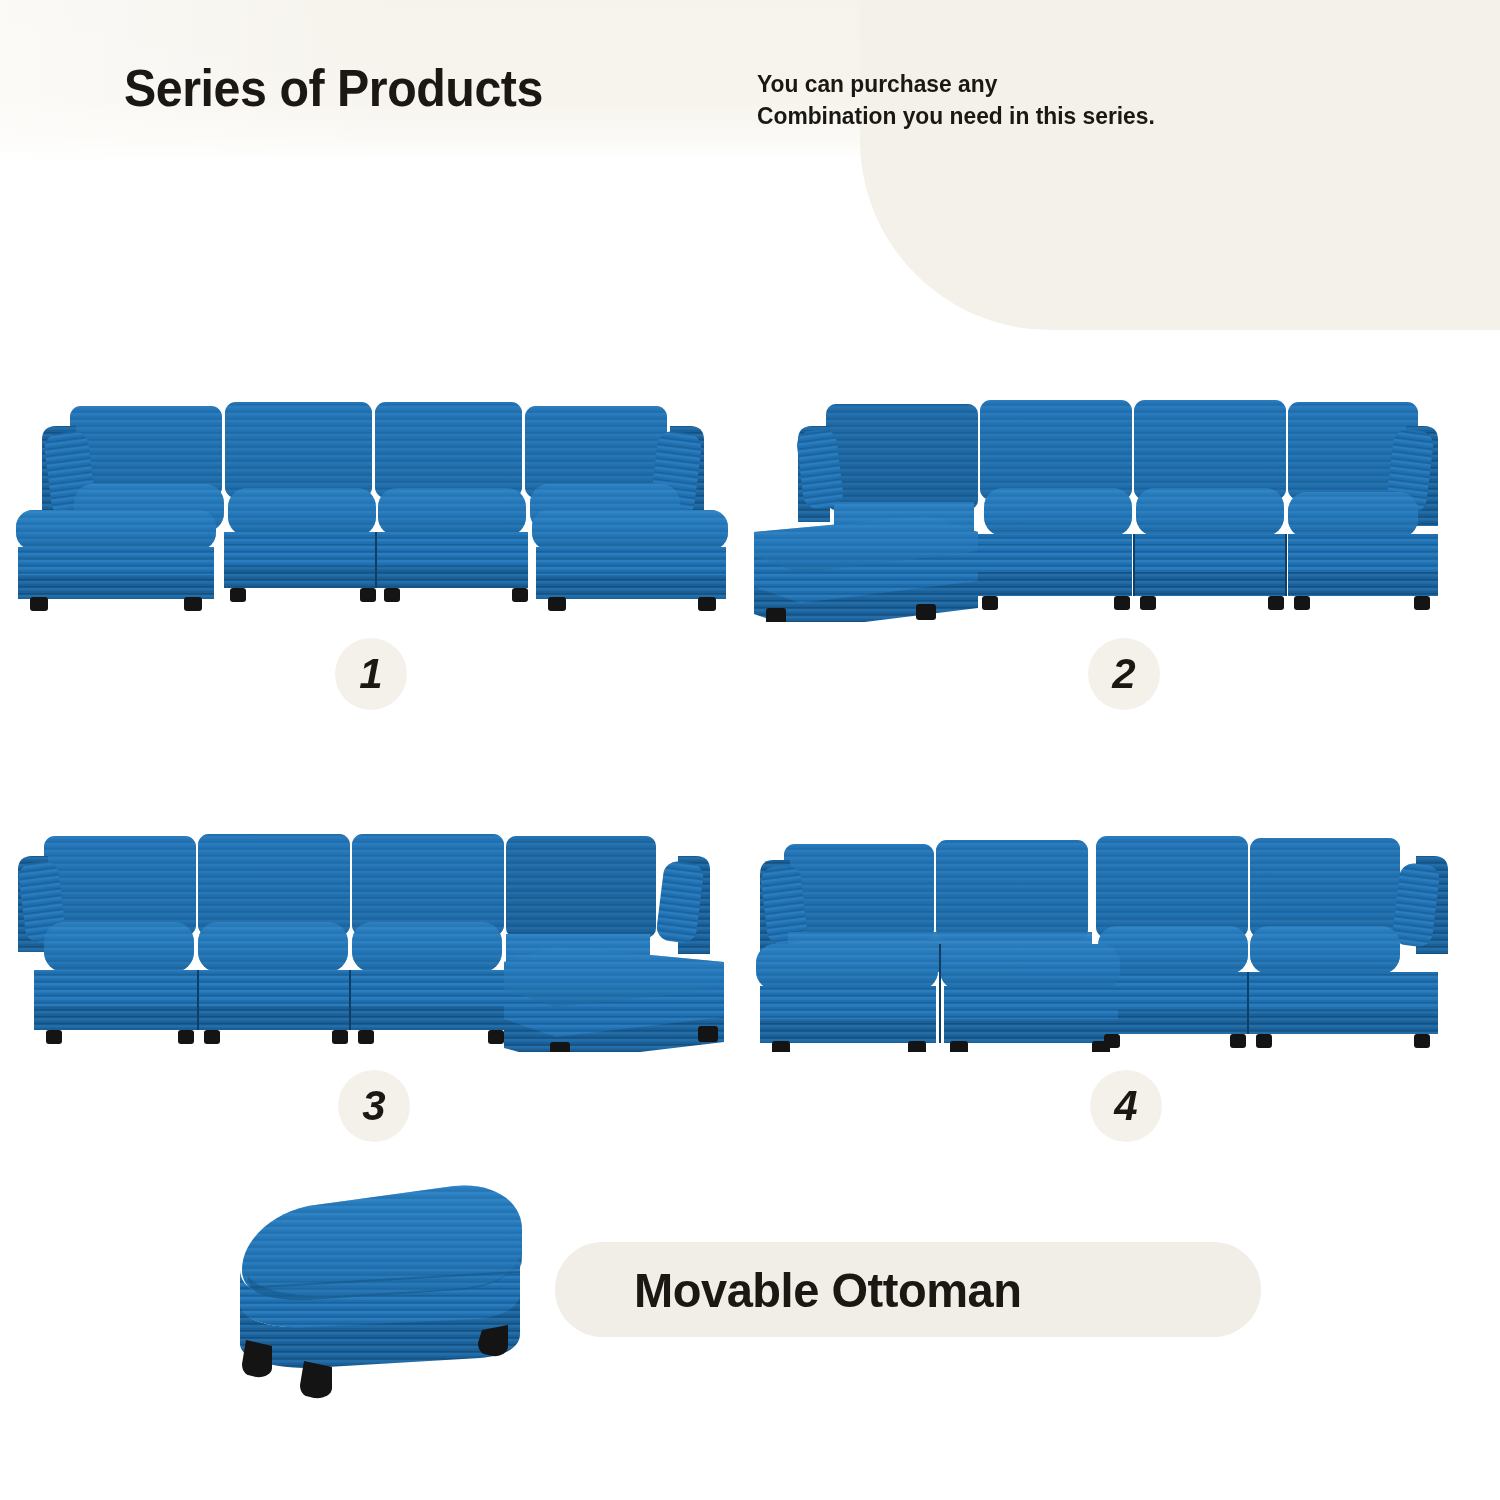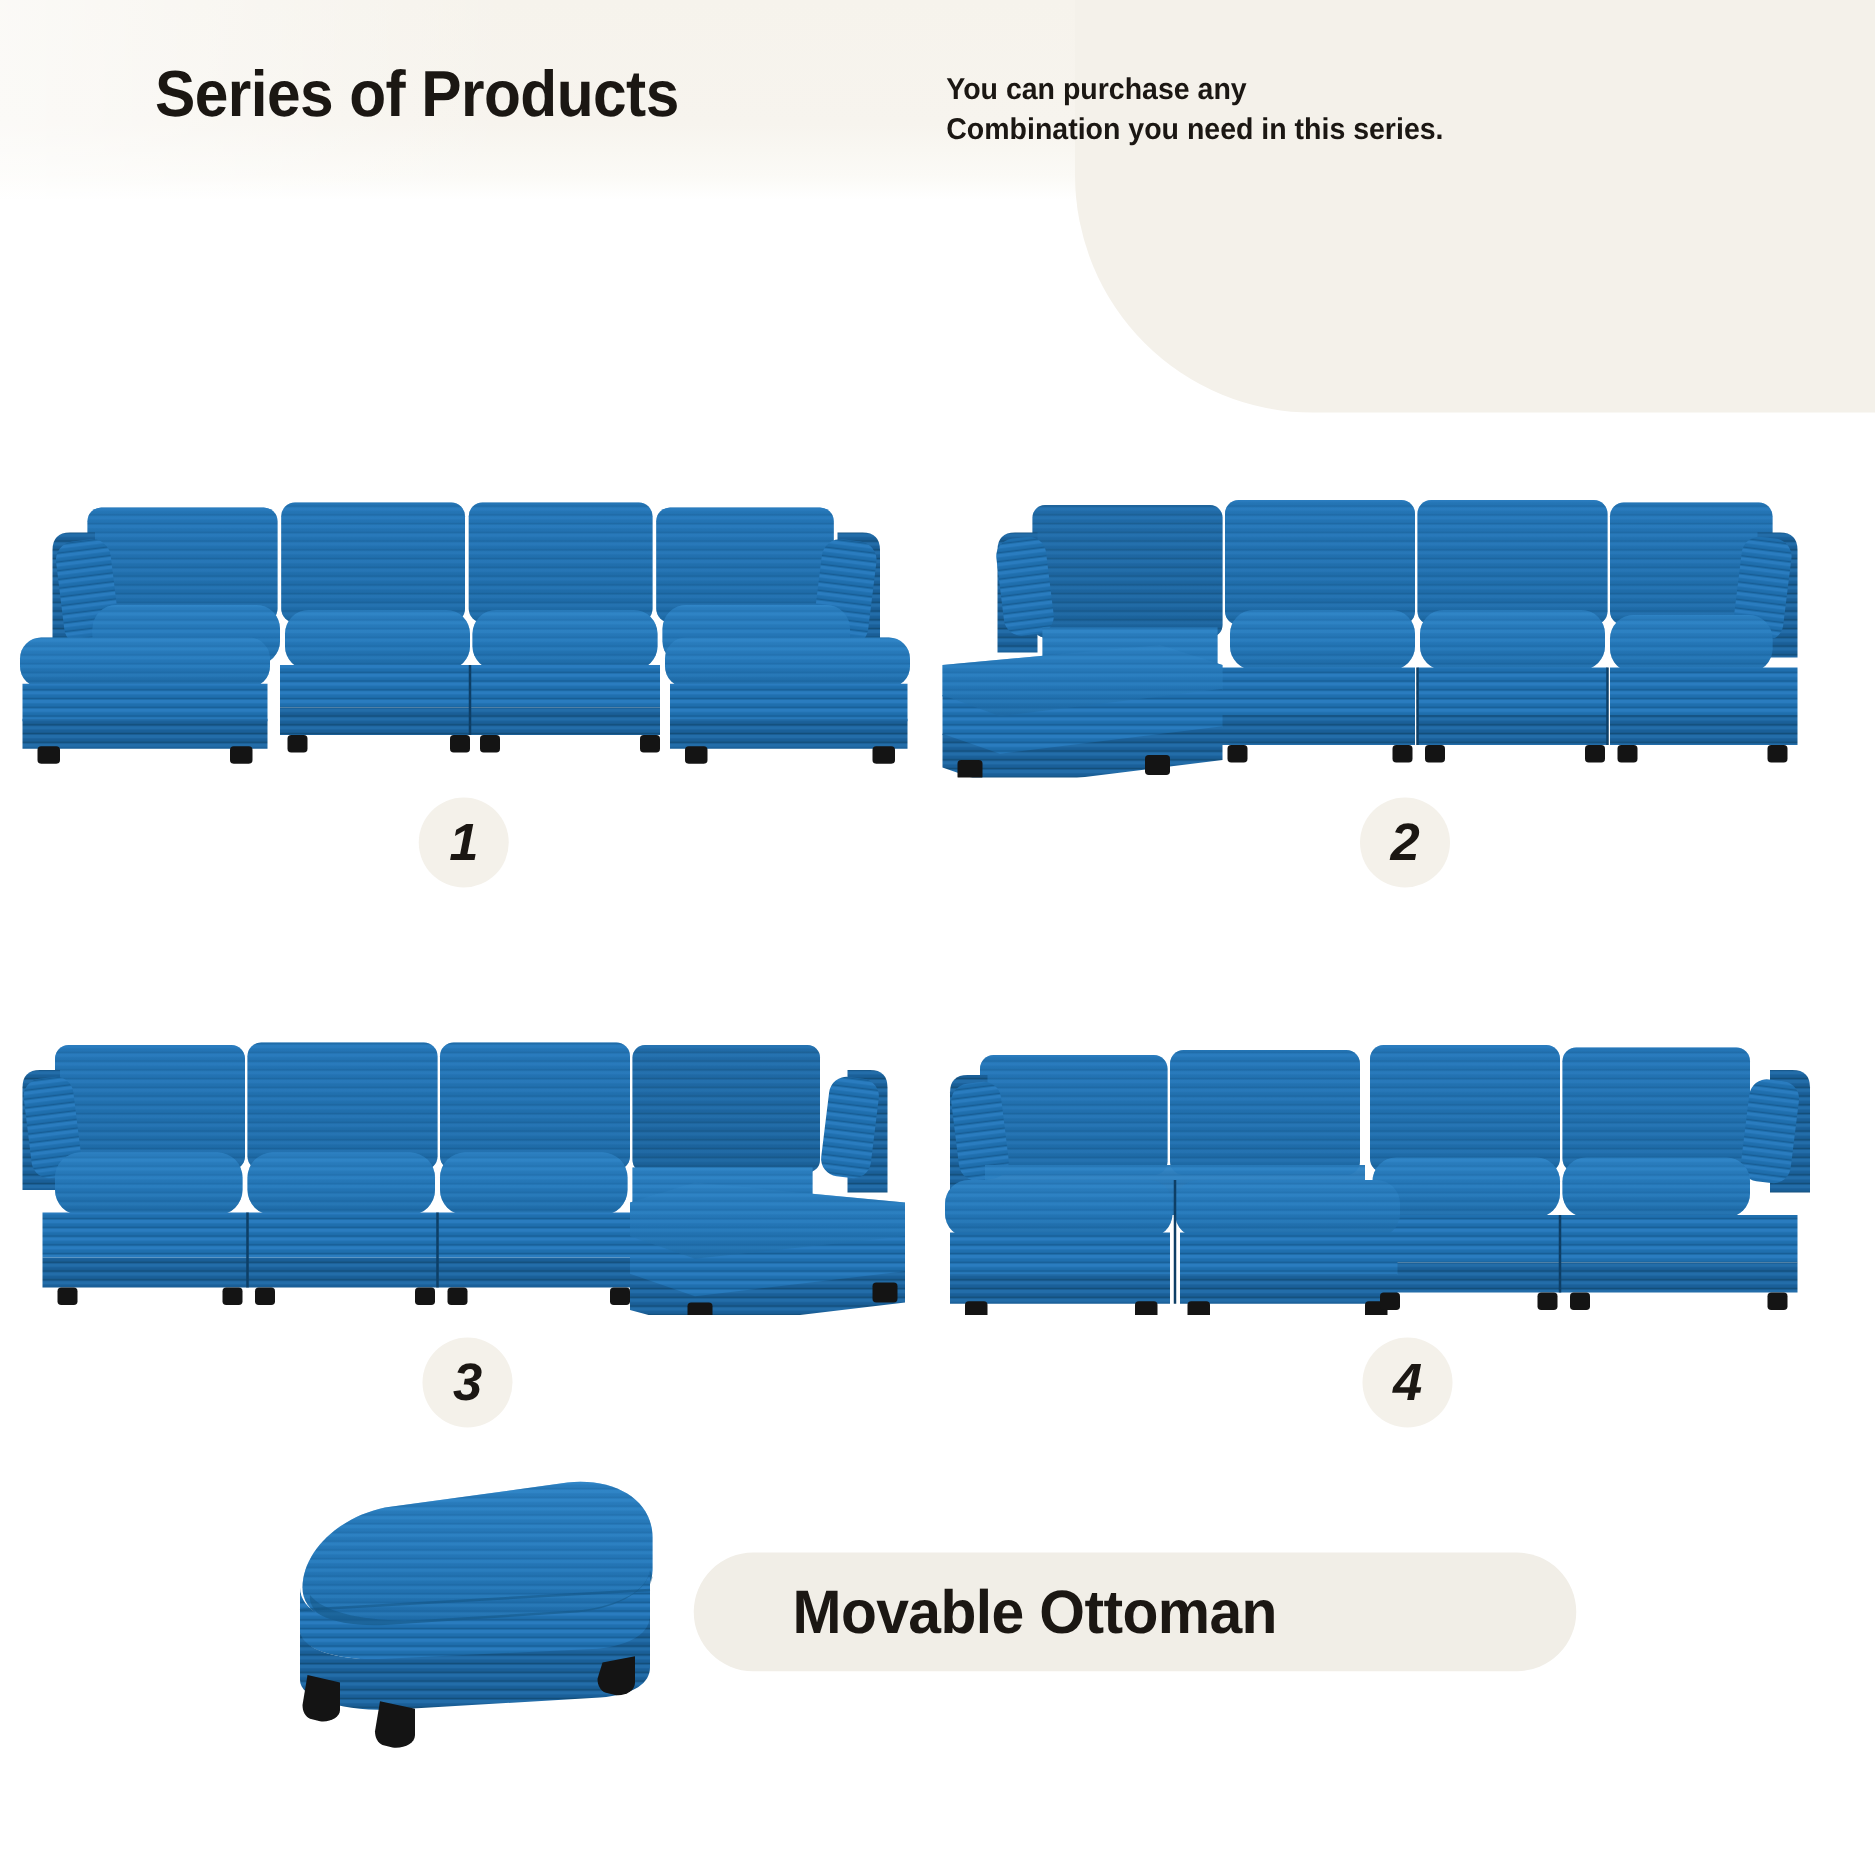--- a/index.html
+++ b/index.html
@@ -24,21 +24,21 @@
     position:absolute; left:860px; top:0; width:640px; height:330px;
     background:#F4F1EA;
     border-bottom-left-radius:190px;
   }
   #header-band .band-fade {
     position:absolute; left:0; top:0; width:920px; height:160px;
     background:linear-gradient(90deg, rgba(255,255,255,0.55) 0%, rgba(255,255,255,0.0) 45%);
   }
 
   #header-text {
-    position:absolute; left:0; top:4px; width:1500px; height:170px;
+    position:absolute; left:0; top:16px; width:1500px; height:170px;
     display:flex; align-items:flex-start;
   }
   #page-title {
     position:absolute; left:124px; top:42px;
     font-size:52px; font-weight:bold;
     letter-spacing:-0.5px;
     color:#1B1713;
     font-family:"Liberation Sans", sans-serif;
     transform:scaleX(0.93);
     transform-origin:left center;

